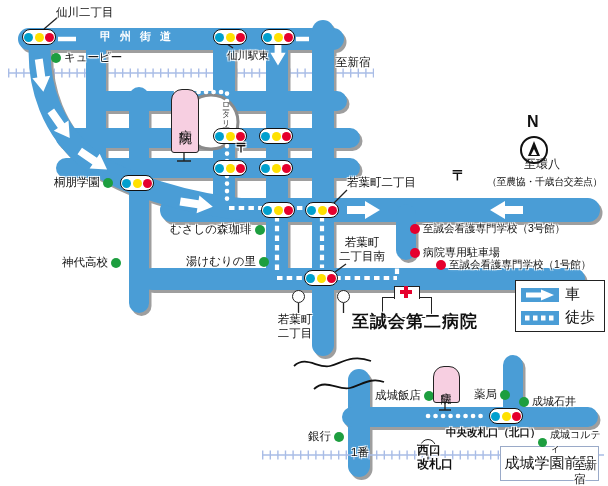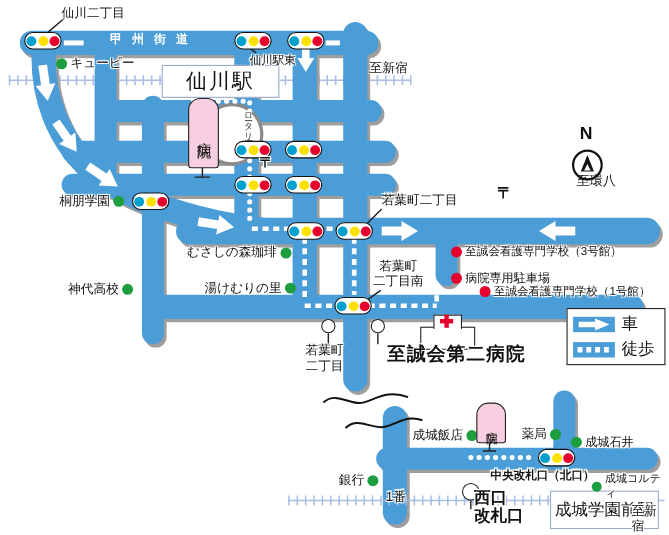--- a/index.html
+++ b/index.html
@@ -180,23 +180,20 @@
       <i></i>
       <i></i>
       <i></i>
     </div>
   <div class="sig" style="left:489px;top:408px;">
       <i></i>
       <i></i>
       <i></i>
     </div>
 
-  <div class="stbox" style="left:147px;top:59px;width:105px;height:28px;font-size:19px;">
-    <span>仙川駅</span>
-  </div>
   <div class="stbox" style="left:500px;top:446px;width:97px;height:33px;font-size:15px;letter-spacing:0;">
     <span>成城学園前駅</span>
   </div>
 
   <div class="vsign" style="left:171px;top:89px;width:26px;height:62px;font-size:13px;">
       <span>病院</span>
     </div>
   <div class="rotxt" style="left:219px;top:96px;height:52px;">ロータリー</div>
 
   <div class="lbl bold" style="left:236px;top:140px;font-size:13px;">〒</div>
@@ -205,20 +202,21 @@
   <div class="lbl" style="left:56px;top:6px;">仙川二丁目</div>
   <div class="lbl" style="left:227px;top:49px;font-size:10.5px;">仙川駅東</div>
   <div class="lbl" style="left:347px;top:176px;">若葉町二丁目</div>
   <div class="lbl" style="left:334px;top:236px;width:56px;text-align:center;">若葉町
 二丁目南</div>
   <div class="lbl" style="left:273px;top:313px;width:44px;text-align:center;">若葉町
 二丁目</div>
 
   <div class="lbl" style="left:336px;top:56px;">至新宿</div>
   <div class="lbl" style="left:524px;top:157px;font-size:12px;">至環八</div>
+  <div class="lbl" style="left:487px;top:176px;font-size:10px;letter-spacing:-0.4px;">（至農協・千歳台交差点）</div>
   <div class="lbl" style="left:574px;top:459px;">至新宿</div>
 
   <div class="lbl bold" style="left:527px;top:112px;font-size:16px;">N</div>
   <div class="compass-circle">
       <span class="tri"></span>
       <span class="notch"></span>
     </div>
 
   <div class="lm" style="left:51px;top:50px;">
     <span class="gd"></span>
@@ -296,17 +294,17 @@
         </svg>
       <span style="font-size:15px;">徒歩</span>
     </div>
   </div>
 
   <div class="vsign" style="left:433px;top:366px;width:25px;height:35px;font-size:10.5px;letter-spacing:1px;">
       <span>病院</span>
     </div>
   <div class="wgate"></div>
   <div class="lbl bold" style="left:446px;top:426px;font-size:10.5px;">中央改札口（北口）</div>
-  <div class="lbl bold" style="left:431px;top:444px;font-size:15px;line-height:1.15;">西口
+  <div class="lbl bold" style="left:417px;top:444px;font-size:12px;line-height:1.15;">西口
 改札口</div>
   <div class="lbl" style="left:351px;top:446px;text-align:center;">1番</div>
 
 </div>
 
 </body></html>

